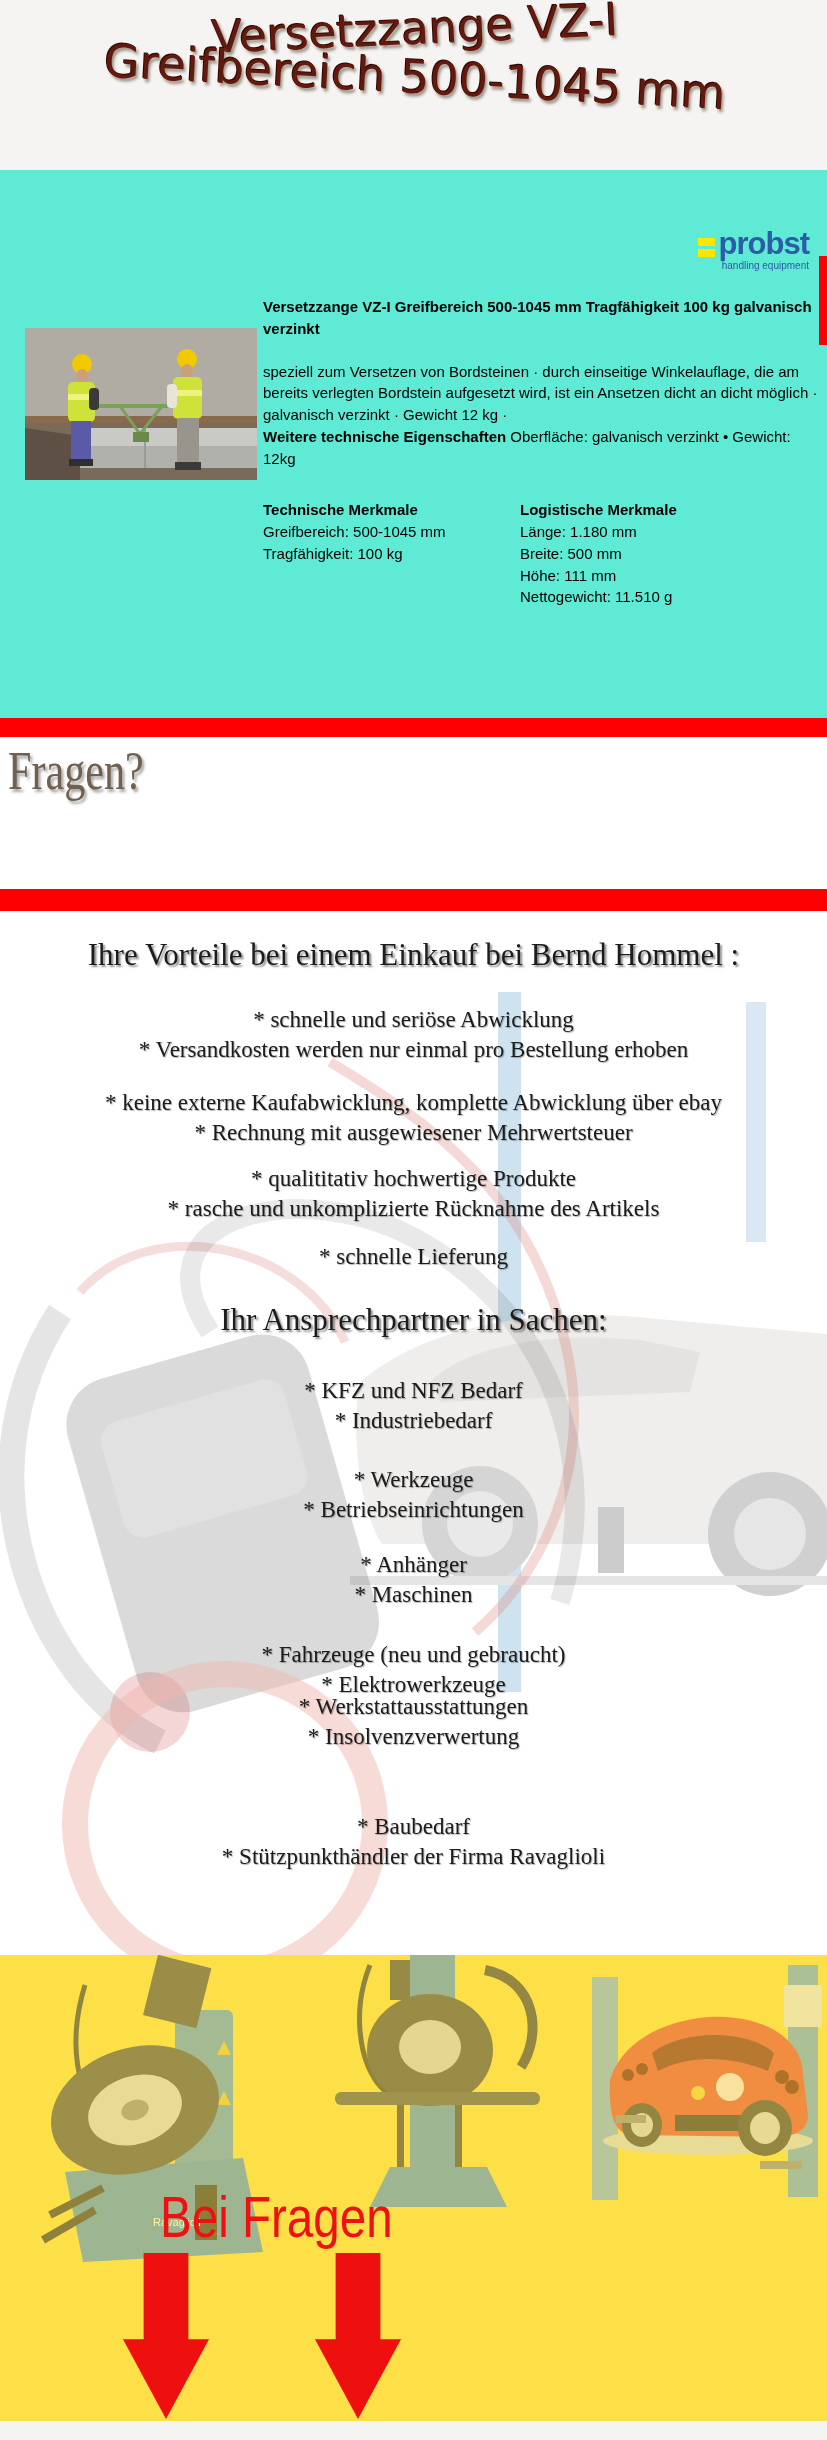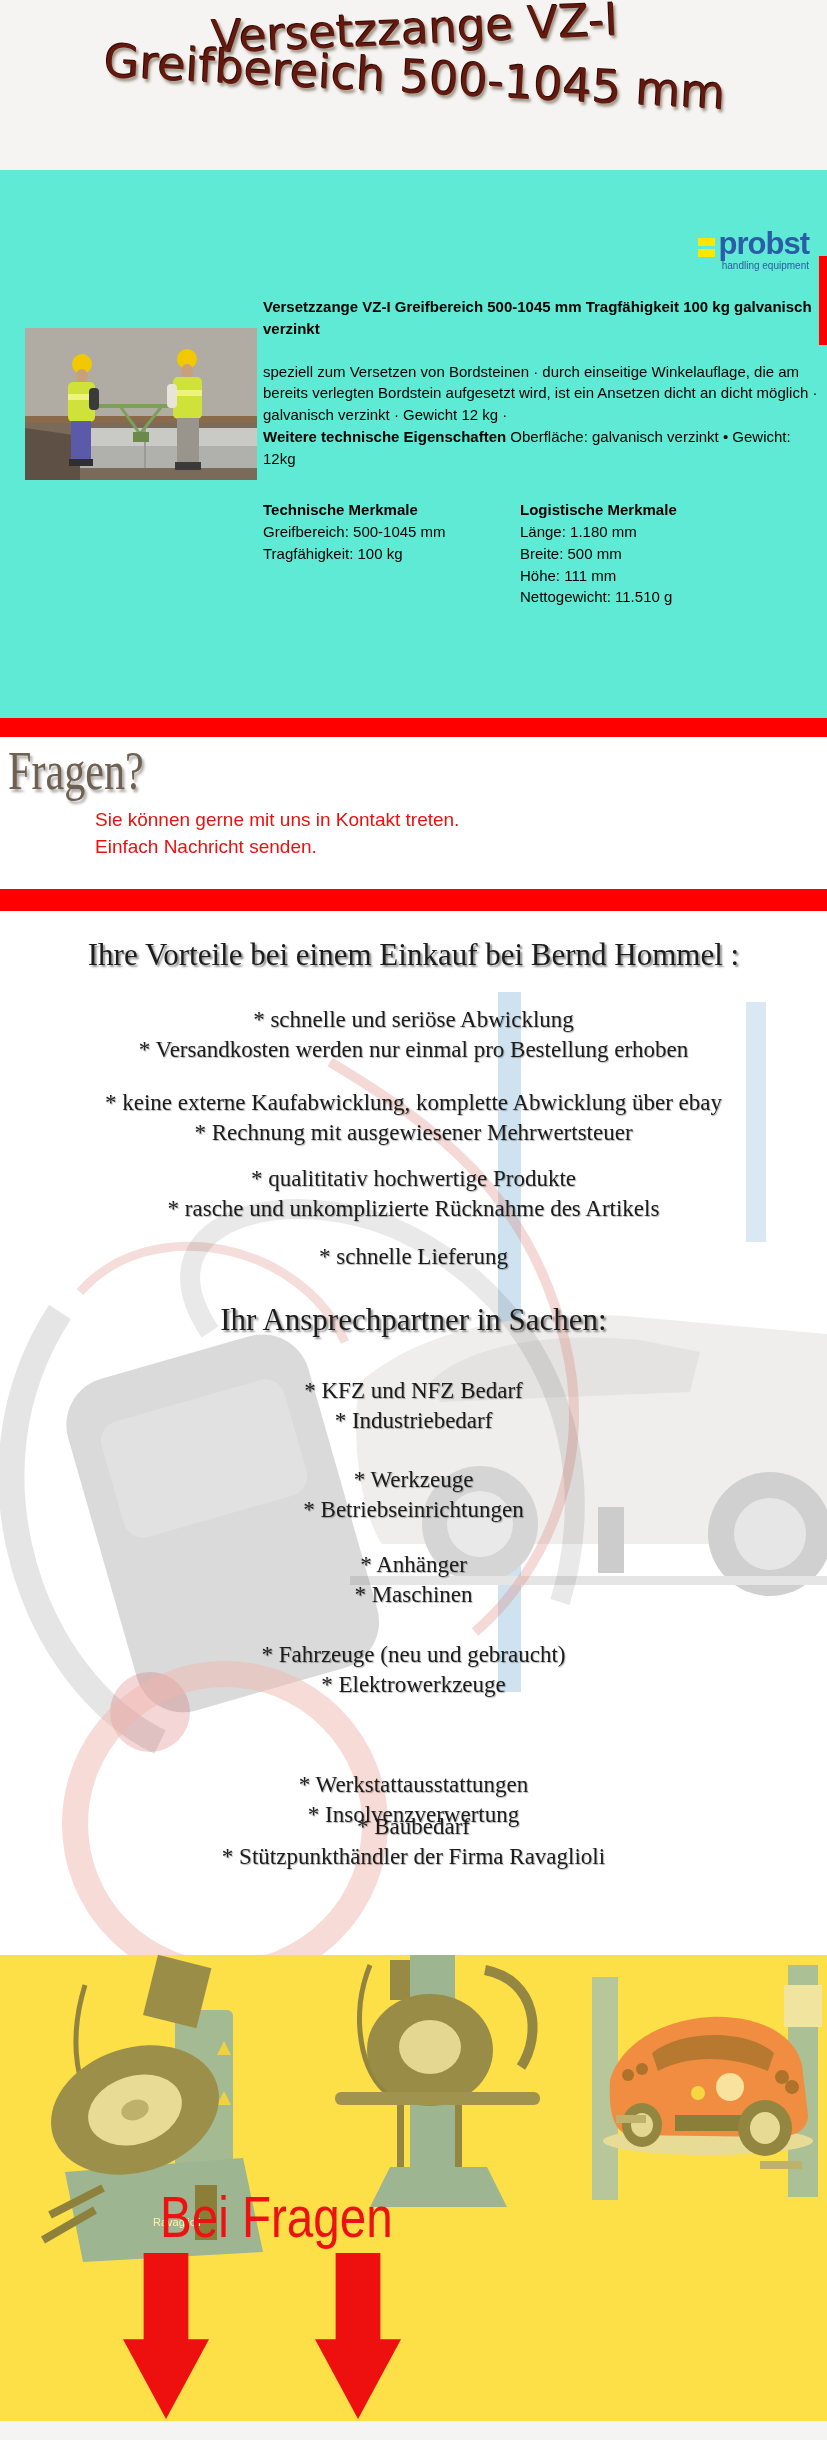--- a/index.html
+++ b/index.html
@@ -132,24 +132,20 @@
           <div>Breite: 500 mm</div>
           <div>Höhe: 111 mm</div>
           <div>Nettogewicht: 11.510 g</div>
         </div>
       </div>
     </div>
   </div>
 
   <div class="bar1"></div>
   <div class="fragen">Fragen?</div>
-  <div class="contact">
-    <div>Sie können gerne mit uns in Kontakt treten.</div>
-    <div>Einfach Nachricht senden.</div>
-  </div>
   <div class="bar2"></div>
 
   <div class="mid">
     <svg class="mid-bg" viewBox="0 0 827 1043">
 
       <rect x="498" y="80" width="23" height="700" fill="#cfe2f0"></rect>
       <rect x="746" y="90" width="20" height="240" fill="#d9e8f3"></rect>
       <path d="M360,470 C420,418 520,398 625,404 L827,422 L827,632 L382,632 C360,600 350,520 360,470 Z" fill="#efeeec"></path>
       <path d="M430,470 C470,430 560,420 640,428 L700,440 L690,480 L440,490 Z" fill="#e4e3e1"></path>
       <circle cx="480" cy="612" r="58" fill="#d5d5d5"></circle>
@@ -200,21 +196,21 @@
       <div>* Betriebseinrichtungen</div>
     </div>
     <div class="ser items" style="top:638px">
       <div>* Anhänger</div>
       <div>* Maschinen</div>
     </div>
     <div class="ser items" style="top:728px">
       <div>* Fahrzeuge (neu und gebraucht)</div>
       <div>* Elektrowerkzeuge</div>
     </div>
-    <div class="ser items" style="top:858px">
+    <div class="ser items" style="top:780px">
       <div>* Werkstattausstattungen</div>
       <div>* Insolvenzverwertung</div>
     </div>
     <div class="ser items" style="top:900px">
       <div>* Baubedarf</div>
       <div>* Stützpunkthändler der Firma Ravaglioli</div>
     </div>
   </div>
 
   <div class="bottom">

